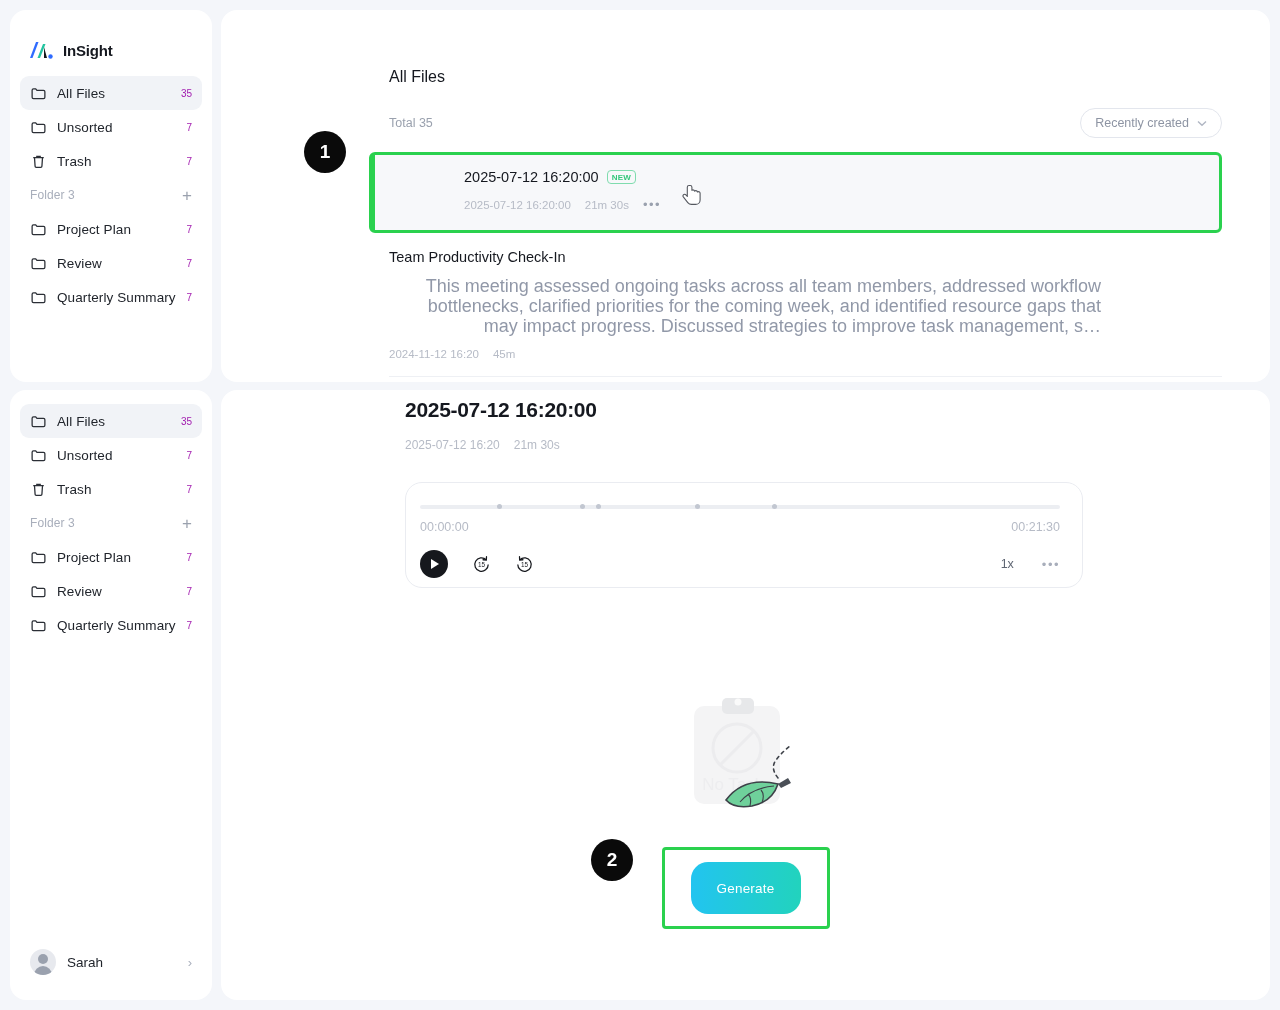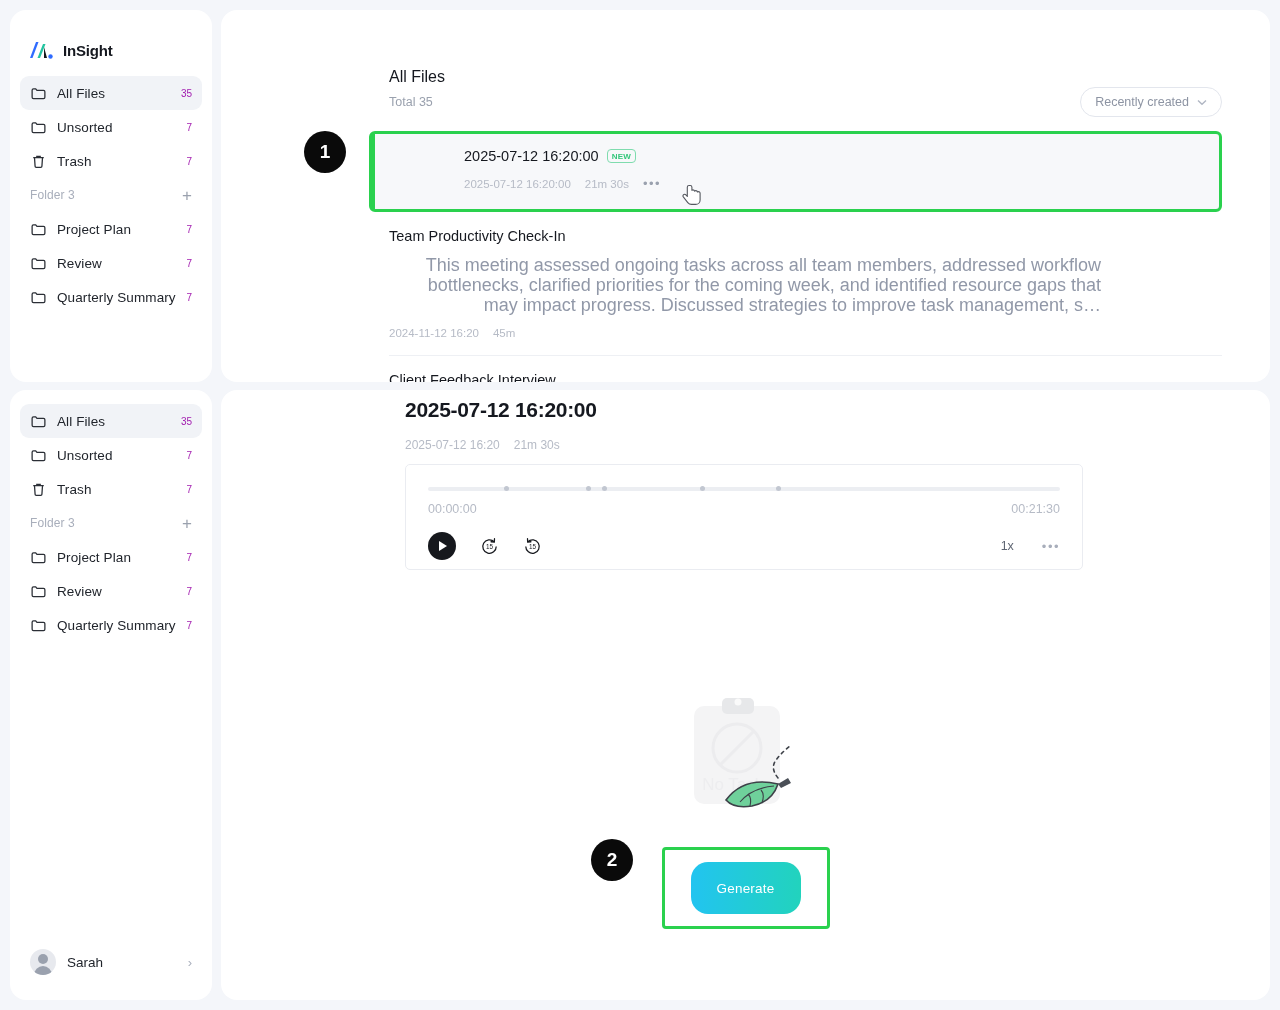--- a/index.html
+++ b/index.html
@@ -78,21 +78,21 @@
     position: absolute; left: 221px; top: 390px;
     width: 1049px; height: 610px;
     background: #ffffff; border-radius: 16px; overflow: hidden;
   }
 
   .files-inner { padding: 58px 0 0 0; }
   .files-head { padding: 0 48px 0 168px; }
   .files-title { font-size: 16px; color: #15181f; font-weight: 500; }
   .files-sub-row {
     display: flex; align-items: center; justify-content: space-between;
-    margin-top: 1px;
+    margin-top: 22px;
   }
   .files-total { font-size: 12.5px; color: #9aa1ae; }
   .sort-btn {
     display: flex; align-items: center; gap: 8px;
     height: 30px; padding: 0 14px;
     border: 1px solid #e3e6ed; border-radius: 16px;
     background: #fff; cursor: pointer;
   }
   .sort-btn .lbl { font-size: 12.5px; color: #8d94a3; }
 
@@ -139,23 +139,23 @@
     position: absolute; left: 0; top: 0; bottom: 0; width: 3px; background: #2ad14e;
   }
   .row-sel .inner { padding-left: 92px; }
 
   
   .detail-inner { padding: 0 48px 0 184px; }
   .detail-title { font-size: 21px; color: #15181f; font-weight: bold; padding-top: 0; letter-spacing: -.3px; }
   .detail-meta { margin-top: 16px; display: flex; gap: 14px; font-size: 12px; color: #b6bbc6; }
 
   .player {
-    margin-top: 12px; width: 678px; height: 106px;
-    border: 1px solid #eaecf1; border-radius: 5px;
-    padding: 22px 22px 0 22px;
+    margin-top: 30px; width: 678px; height: 106px;
+    border: 1px solid #eaecf1; border-radius: 17px;
+    padding: 22px 22px 0 14px;
   }
   .bar-wrap { position: relative; height: 6px; }
   .bar { height: 4px; border-radius: 2px; background: #eceef2; }
   .bar-dot {
     position: absolute; top: -1px; width: 5px; height: 5px;
     border-radius: 50%; background: #c2c7d1;
   }
   .time-row {
     display: flex; justify-content: space-between;
     margin-top: 9px; font-size: 12.5px; color: #b6bbc6;

